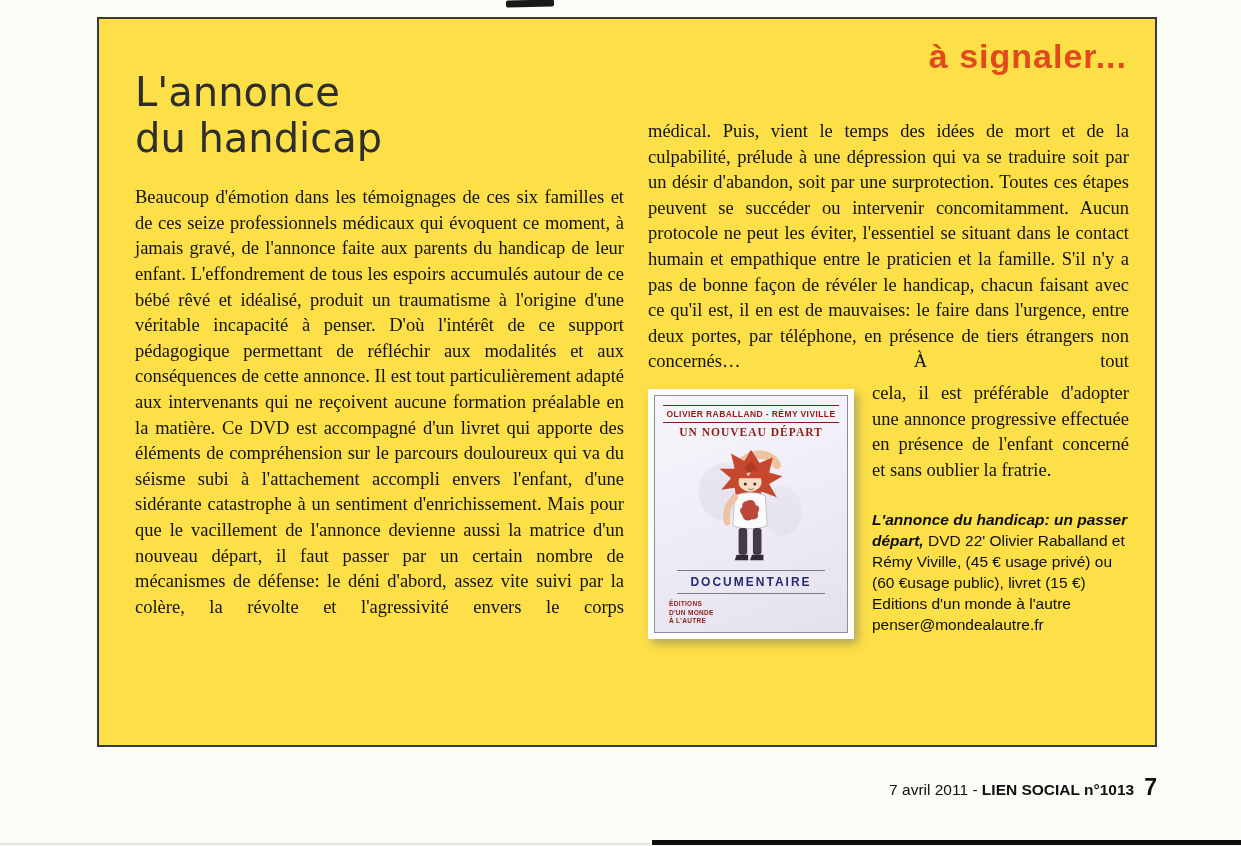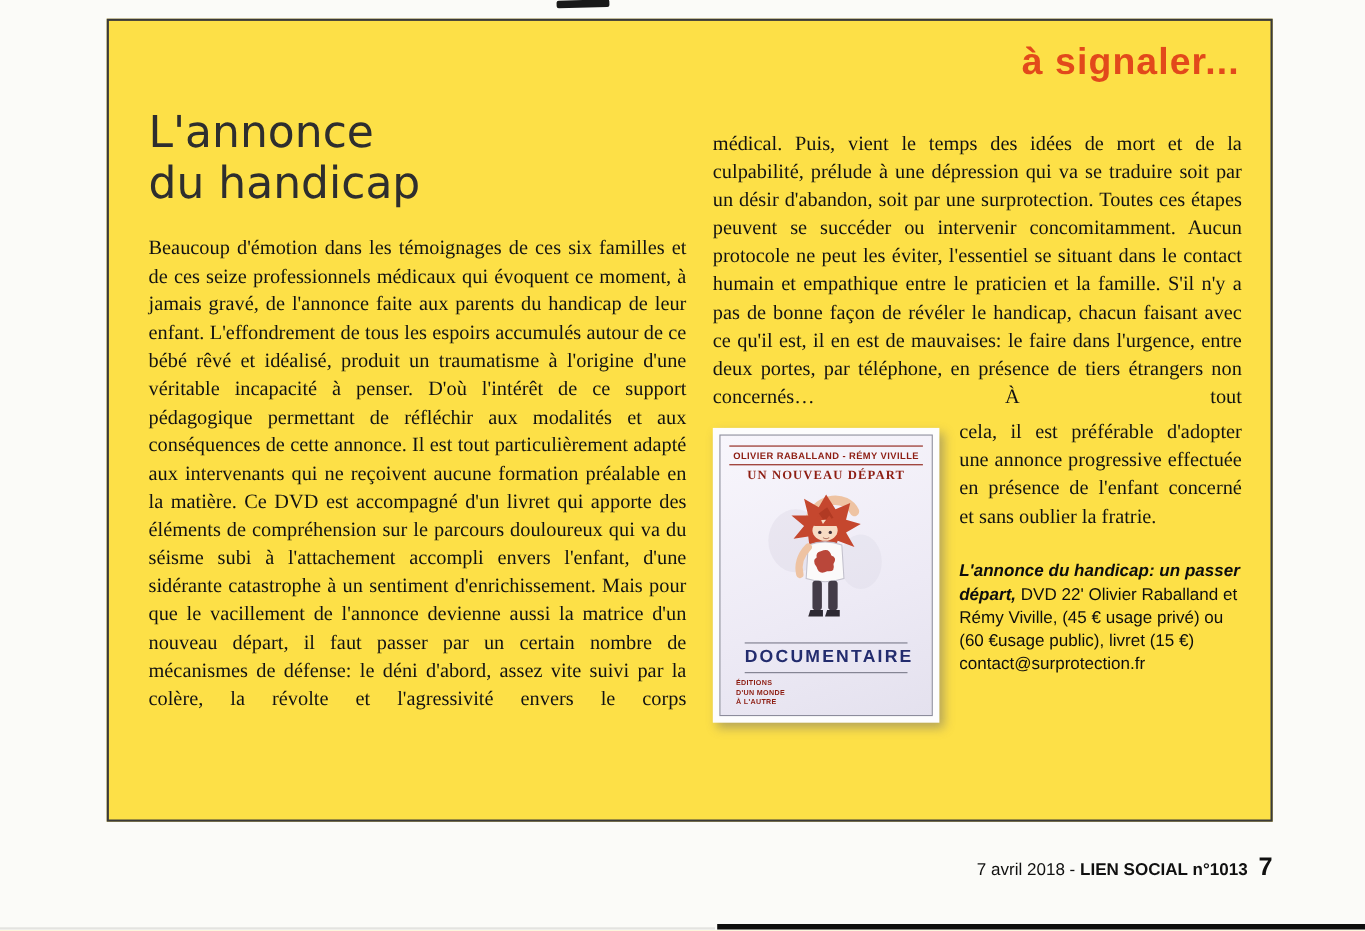--- a/index.html
+++ b/index.html
@@ -40,21 +40,21 @@
     box-sizing: border-box;
   }
 
   .section-header {
     position: absolute; top: 18px; right: 28px;
     font-family: "Liberation Sans", sans-serif;
     font-size: 34px; font-weight: 600; letter-spacing: 1px;
     color: #e2491b;
   }
 
-  .col-left  { position: absolute; left: 36px;  top: 80px;  width: 489px; }
+  .col-left  { position: absolute; left: 36px;  top: 51px;  width: 489px; }
   .col-right { position: absolute; left: 549px; top: 100px; width: 481px; }
 
   h1.article-title {
     margin: 0 0 24px 0;
     font-family: "DejaVu Sans", sans-serif;
     font-weight: normal;
     font-size: 40px; line-height: 1.14;
     color: #2e2e2e;
   }
 
@@ -101,26 +101,26 @@
   }
   .dvd-subtitle {
     margin-top: 3px;
     font-family: "Liberation Serif", serif;
     font-weight: bold; font-size: 11.5px;
     letter-spacing: 1px;
     color: #8d1d12;
   }
   .dvd-art { display: block; width: 126px; height: 126px; margin: 4px auto 2px; }
   .dvd-genre {
-    margin: 16px 14px 6px;
+    margin: 2px 14px 6px;
     padding: 4px 0;
     font-family: "Liberation Sans", sans-serif;
-    font-weight: bold; font-size: 16px; letter-spacing: 2px;
+    font-weight: bold; font-size: 12px; letter-spacing: 2px;
     color: #232c6e;
-    border-top: 1px solid #7a7a8a; border-bottom: 1px solid #7a7a8a; text-align: right;
+    border-top: 1px solid #7a7a8a; border-bottom: 1px solid #7a7a8a;
   }
   .dvd-publisher {
     font-family: "Liberation Sans", sans-serif;
     font-weight: bold; font-size: 6.5px; line-height: 1.3;
     letter-spacing: 0.3px;
     color: #8d1d12;
     text-align: left; margin-left: 6px;
     white-space: pre-line;
   }
 
@@ -198,26 +198,27 @@
             <div class="dvd-publisher">ÉDITIONS
 D'UN MONDE
 À L'AUTRE</div>
           </div>
         </div>
 
         <p class="body">cela, il est préférable d'adopter une annonce progressive effectuée en présence de l'enfant concerné et sans oublier la fratrie.</p>
 
         <div class="caption">
           <p><span class="caption-title">L'annonce du handicap: un passer départ,</span><span> DVD 22' Olivier Raballand et Rémy Viville, (45 € usage privé) ou (60 €usage public), livret (15 €)</span></p>
-          <p>contact@surprotection.fr</p>
+          <p>Editions d'un monde à l'autre</p>
+          <p>penser@mondealautre.fr</p>
         </div>
 
       </div>
     </div>
 
   </div>
 
-  <div class="footer"><span class="footer-date">7 avril 2018 - </span><span class="footer-mag">LIEN SOCIAL n°1013</span><span class="footer-page">7</span></div>
+  <div class="footer"><span class="footer-date">7 avril 2011 - </span><span class="footer-mag">LIEN SOCIAL n°1013</span><span class="footer-page">7</span></div>
 
   <div class="artifact-bottom-left"></div>
   <div class="artifact-bottom"></div>
 
 </div>
 
 </body></html>

